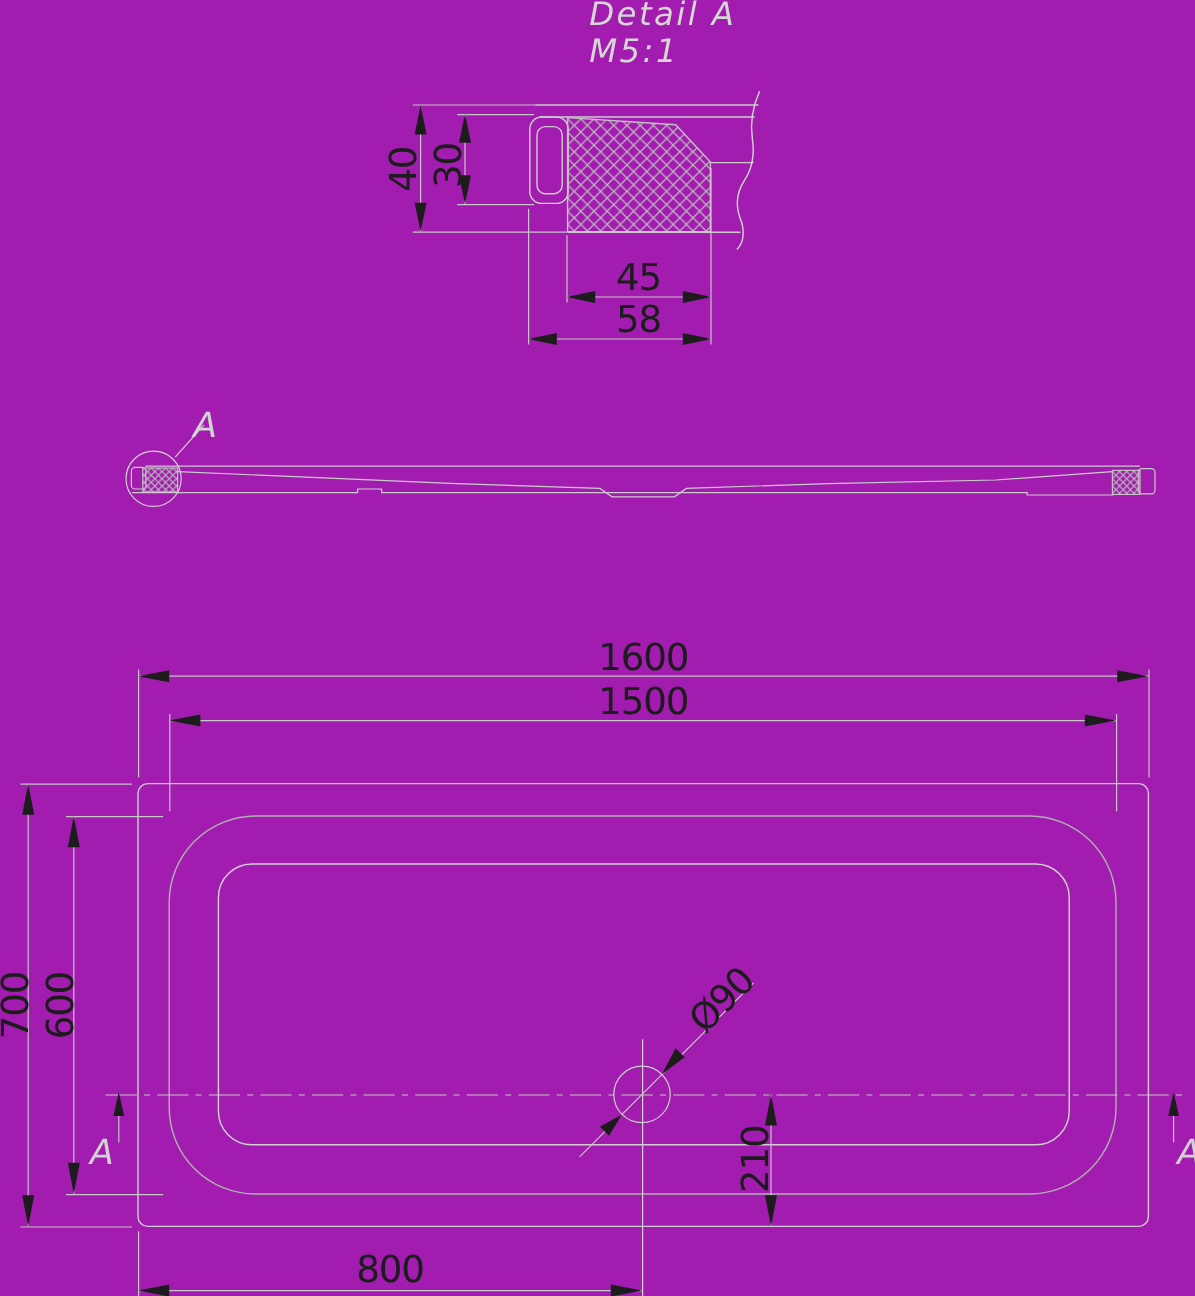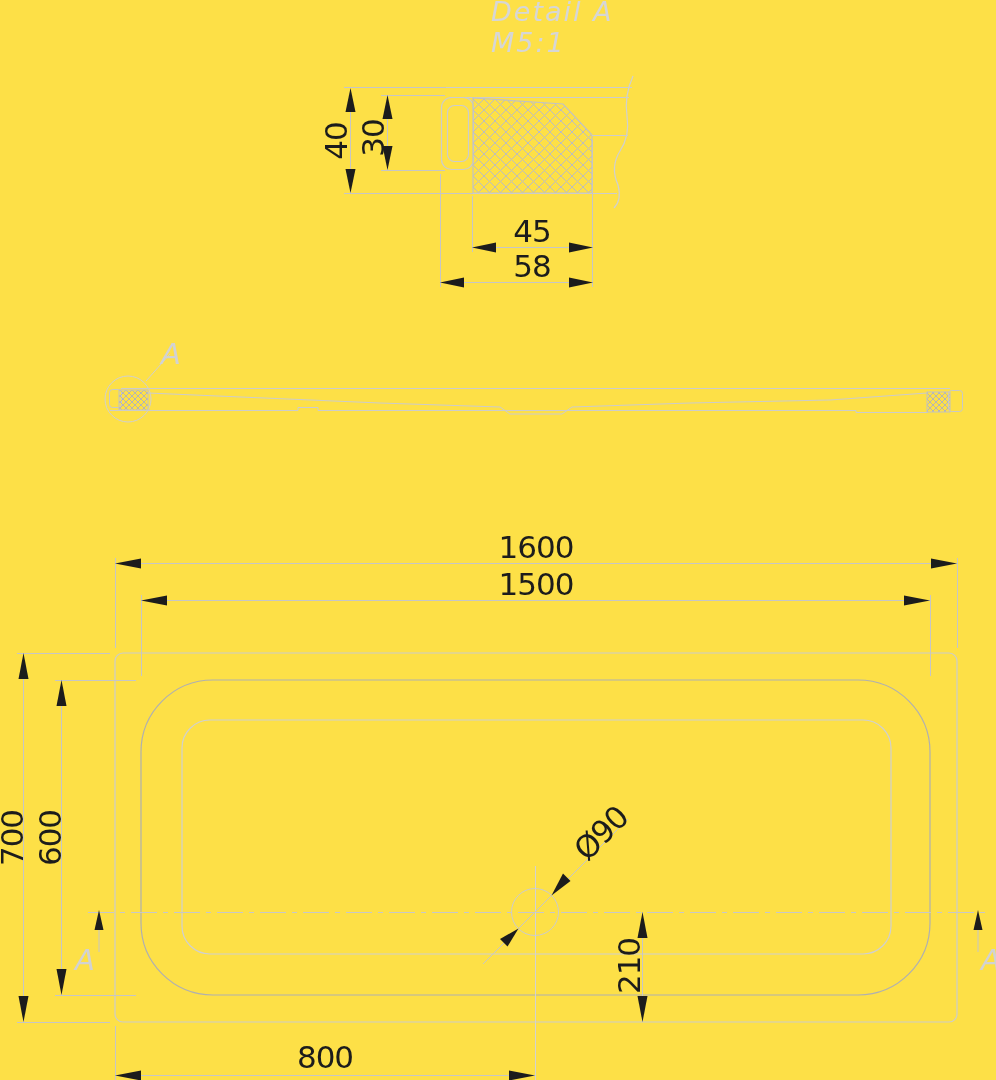--- a/index.html
+++ b/index.html
@@ -1,20 +1,20 @@
 <!DOCTYPE html>
 <html><head>
 <meta charset="utf-8">
 <style>
   html, body { margin: 0; padding: 0; background: #ffffff; }
   .sheet {
     position: relative;
     width: 996px;
     height: 1080px;
-    background: #fde047;
+    background: #a21caf;
     font-family: "DejaVu Sans", sans-serif;
     overflow: hidden;
   }
   svg { display: block; }
   text { font-family: "DejaVu Sans", sans-serif; }
   .dim-num {
     font-size: 31px;
     letter-spacing: -1px;
     fill: #1c1c1c;
   }

